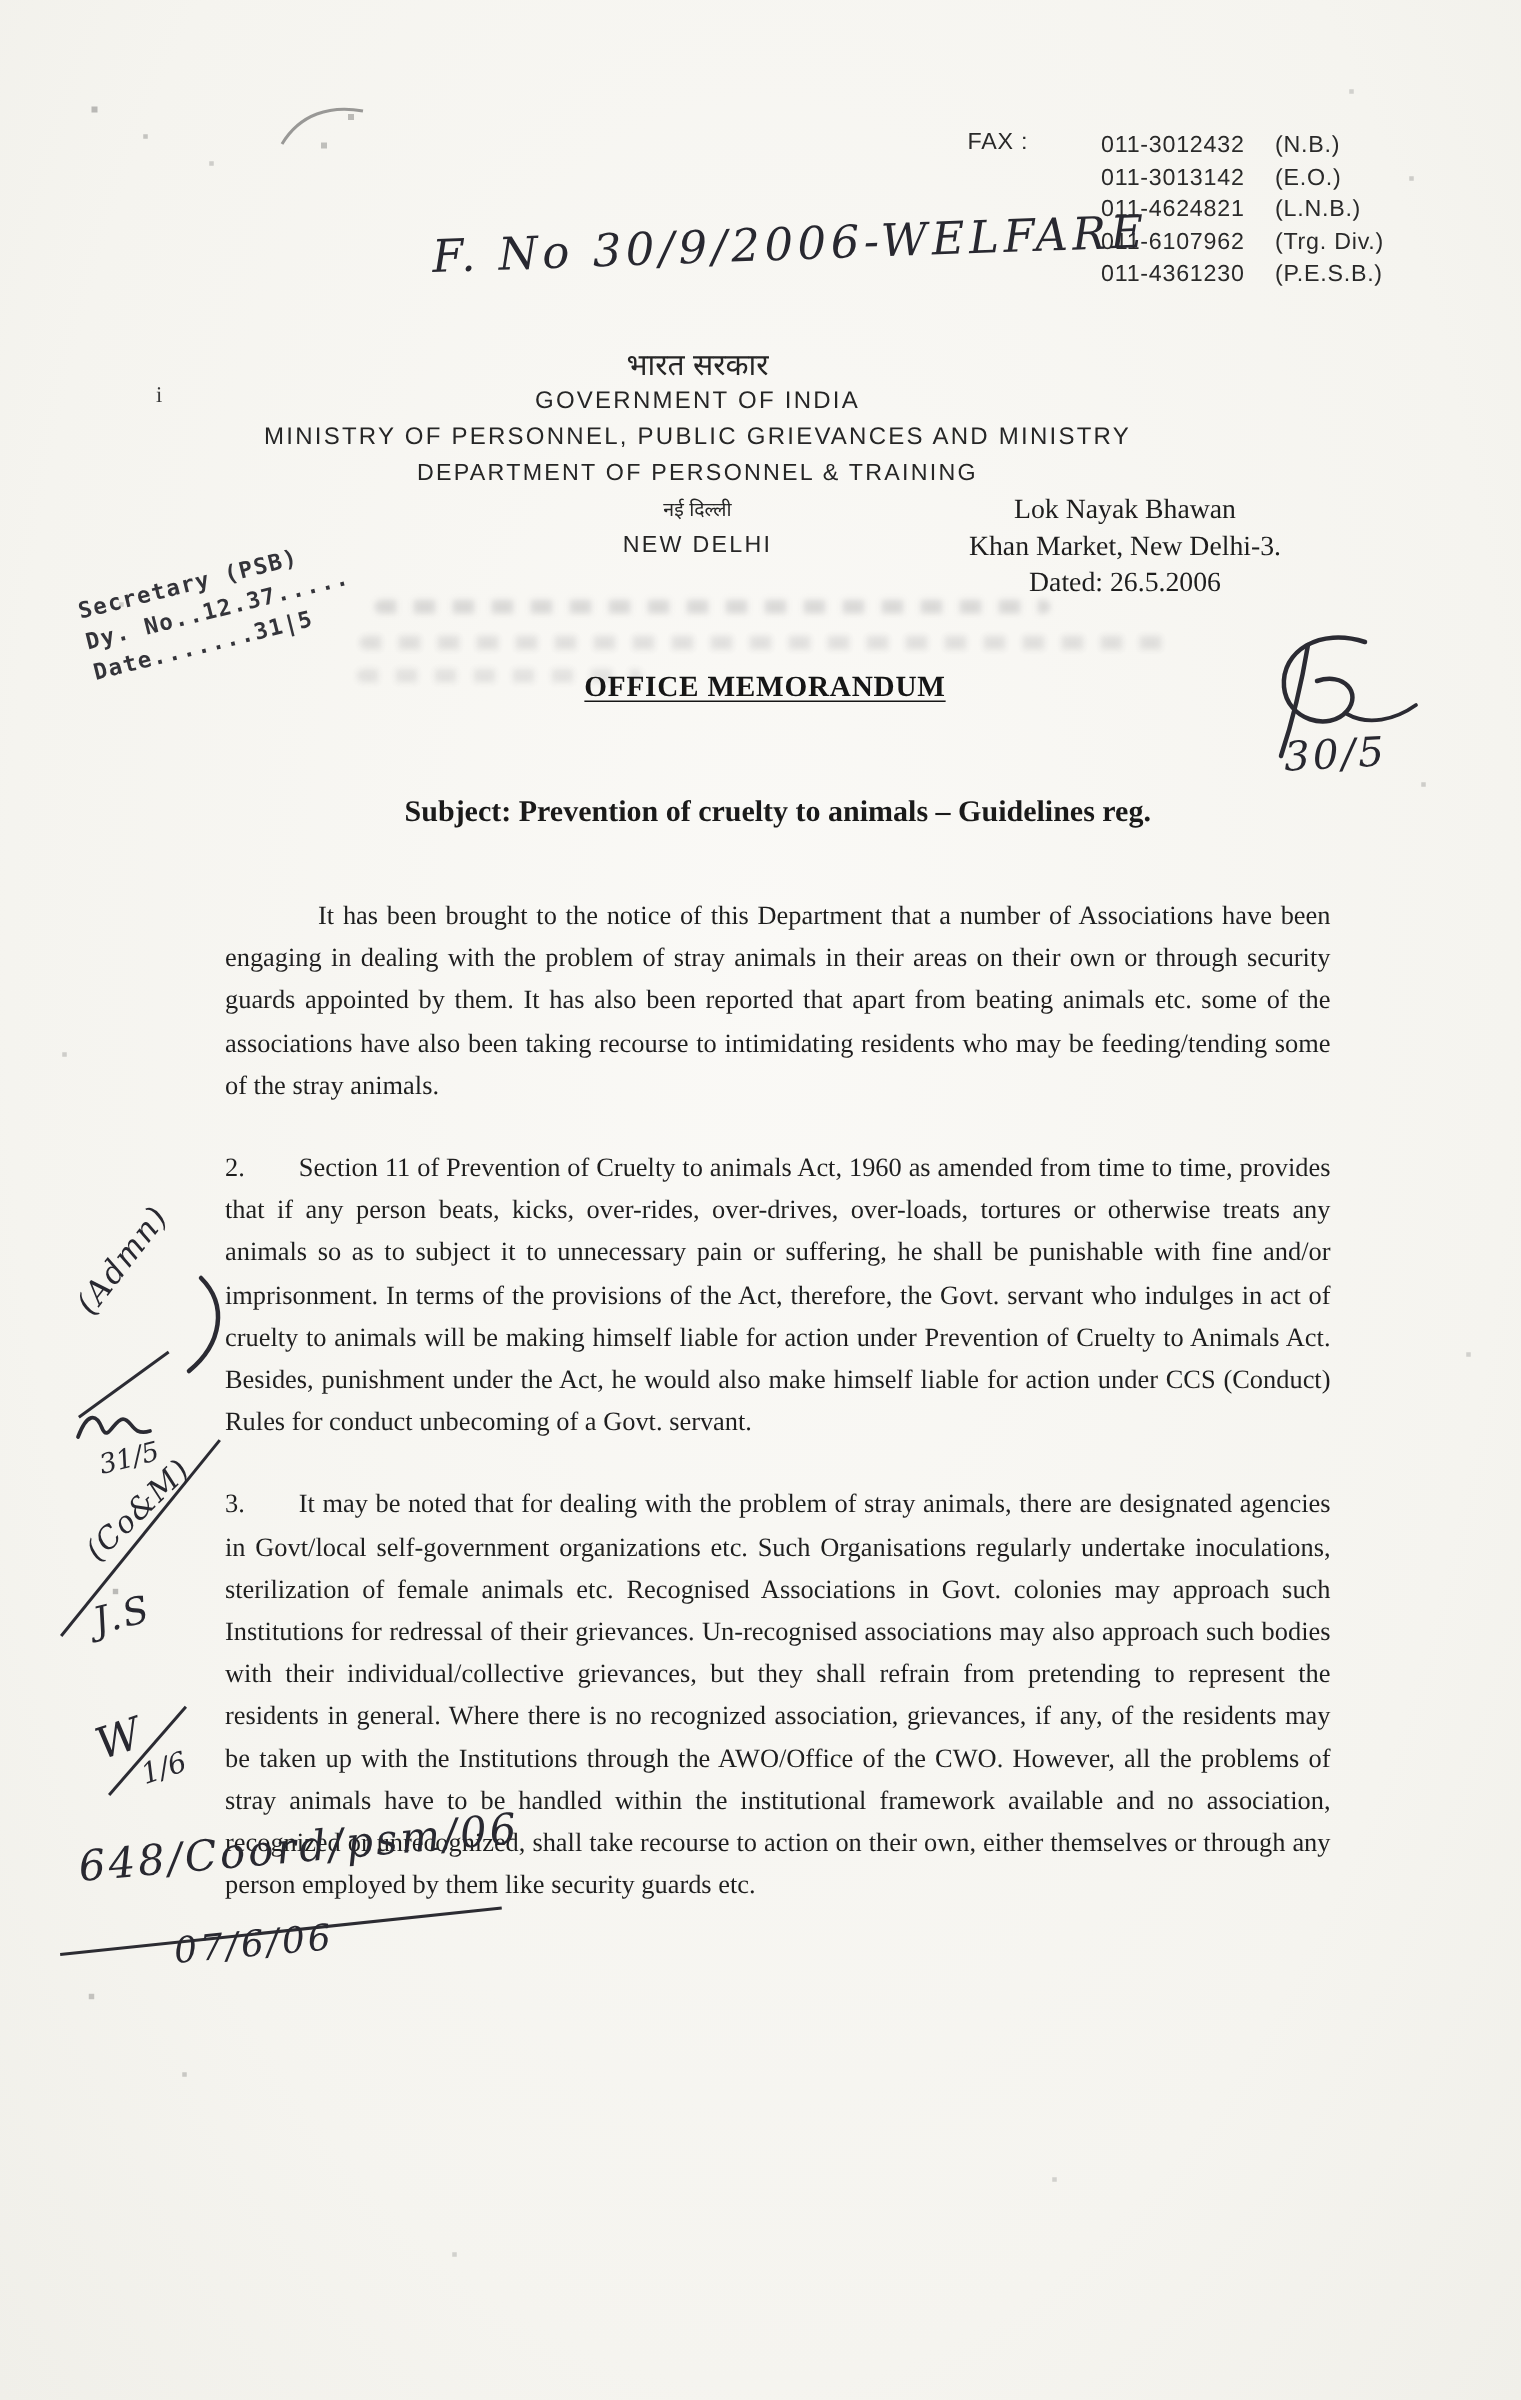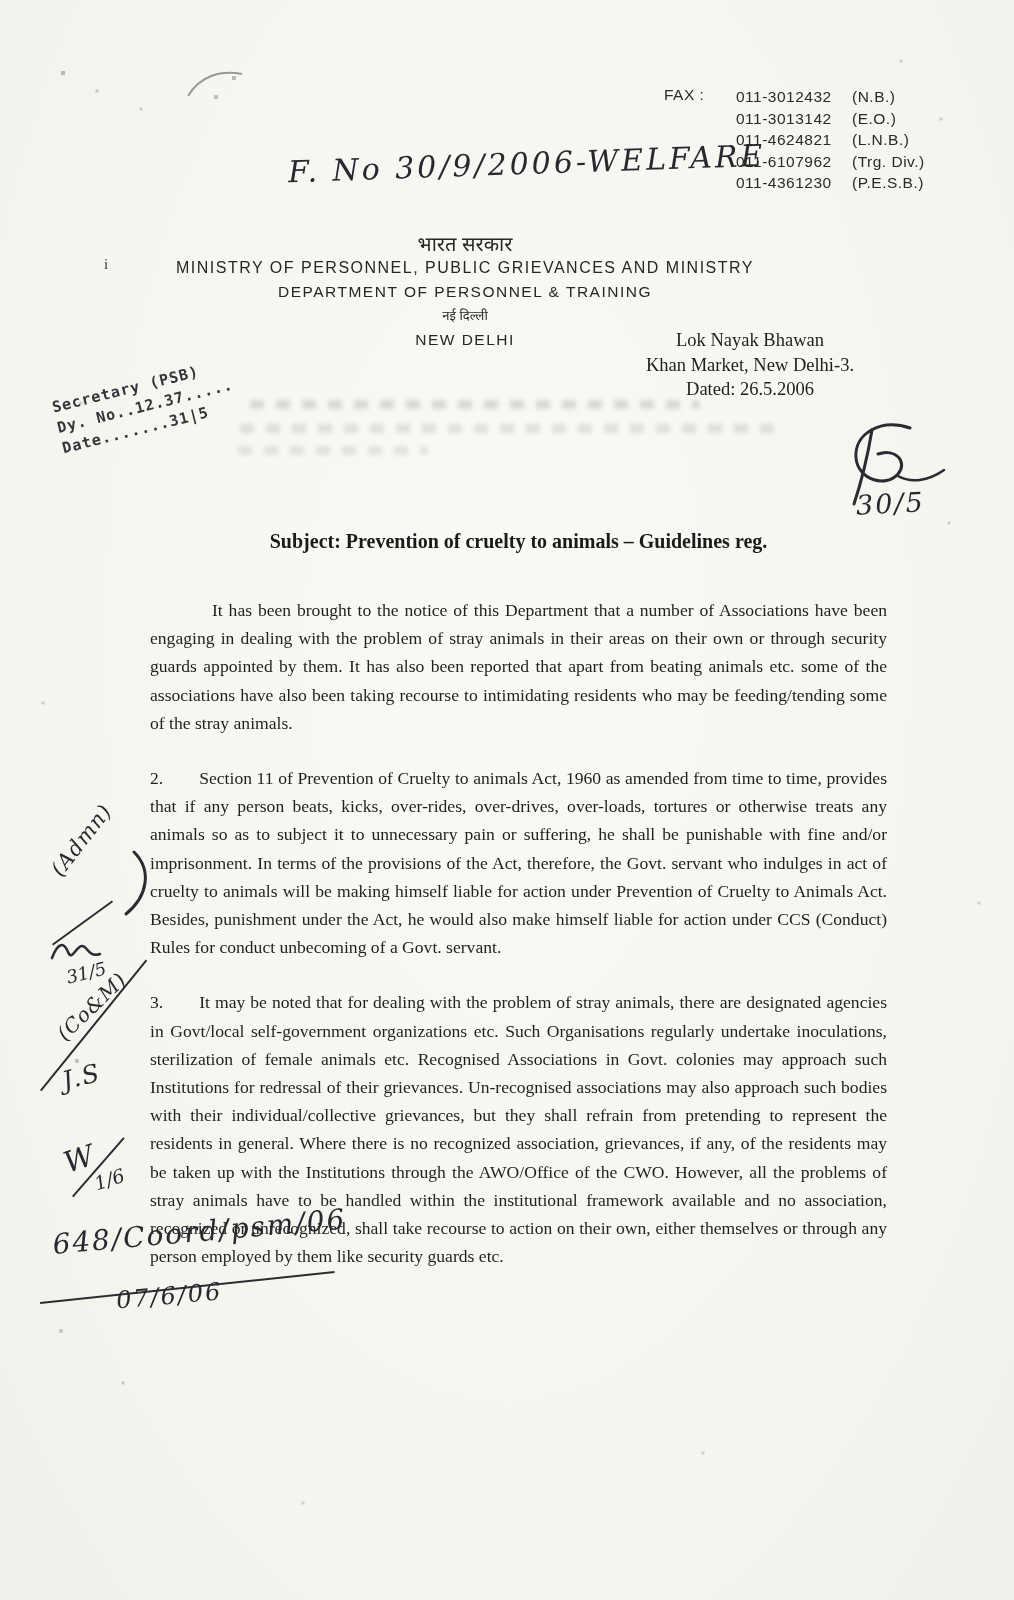--- a/index.html
+++ b/index.html
@@ -9,24 +9,24 @@
     background-image:radial-gradient(ellipse at 50% 40%, #faf9f6 0%, #f5f4ef 70%, #f0efe9 100%);
     overflow:hidden;
     font-family:"Liberation Serif", serif;
     color:#232323;
   }
   .abs{position:absolute;}
   .sans{font-family:"Liberation Sans", sans-serif;}
   .serif{font-family:"Liberation Serif", serif;}
   .hw{font-family:"DejaVu Serif", serif;font-style:italic;color:#282830;}
   
-  .fax{left:664px;top:86px;display:flex;font-size:15.5px;letter-spacing:.5px;color:#2a2a2a;}
+  .fax{left:645px;top:86px;display:flex;font-size:15.5px;letter-spacing:.5px;color:#2a2a2a;}
   .fax .fax-label{width:72px;font-weight:400;}
   .fax .fax-rows{display:flex;flex-direction:column;line-height:21.5px;}
-  .fax .fax-num{display:inline-block;width:116px;}
+  .fax .fax-num{display:inline-block;width:116px;margin-left:17px;}
   
   .letterhead{left:60px;top:184px;width:810px;text-align:center;color:#262626;margin-top:48px;}
   .lh-hi{font-size:20px;line-height:24px;font-family:"Liberation Sans",sans-serif;}
   .lh-en{font-size:16px;line-height:24px;letter-spacing:1.5px;font-family:"Liberation Sans",sans-serif;}
   .lh-en.small{font-size:15.5px;}
   
   .fileno{left:288px;top:146px;font-size:30px;letter-spacing:3px;transform:rotate(-2deg);white-space:nowrap;}
   
   .addr{left:620px;top:328px;width:260px;text-align:center;font-size:18.5px;line-height:24.5px;color:#1e1e1e;}
   
@@ -93,20 +93,21 @@
       <div><span class="fax-num">011-4624821</span><span>(L.N.B.)</span></div>
       <div><span class="fax-num">011-6107962</span><span>(Trg. Div.)</span></div>
       <div><span class="fax-num">011-4361230</span><span>(P.E.S.B.)</span></div>
     </div>
   </div>
 
   <div class="abs fileno hw">F. No 30/9/2006-WELFARE</div>
 
   <div class="abs letterhead">
     <div class="lh-hi">भारत सरकार</div>
+    <div class="lh-en">GOVERNMENT OF INDIA</div>
     <div class="lh-en">MINISTRY OF PERSONNEL, PUBLIC GRIEVANCES AND MINISTRY</div>
     <div class="lh-en small">DEPARTMENT OF PERSONNEL &amp; TRAINING</div>
     <div class="lh-hi" style="font-size:13px;">नई दिल्ली</div>
     <div class="lh-en small">NEW DELHI</div>
   </div>
 
   <div class="abs imark serif">i</div>
 
   <div class="abs addr serif">
     <div>Lok Nayak Bhawan</div>
@@ -117,20 +118,23 @@
   <div class="abs stamp">
     <div>Secretary (PSB)</div>
     <div>Dy. No..12.37.....</div>
     <div>Date.......31|5</div>
   </div>
 
   <div class="abs ghost" style="left:250px;top:400px;width:450px;"></div>
   <div class="abs ghost" style="left:240px;top:424px;width:540px;opacity:.8;"></div>
   <div class="abs ghost" style="left:238px;top:446px;width:190px;opacity:.7;"></div>
 
+  <div class="abs memo-title serif">
+    <span>OFFICE MEMORANDUM</span>
+  </div>
 
   <svg class="abs" style="left:832px;top:418px;" width="120" height="90" viewBox="0 0 120 90">
     <path d="M78,10 C48,0 22,16 24,40 C26,62 54,70 66,56 C76,44 64,30 46,36" stroke="#2b2b33" stroke-width="3" fill="none" stroke-linecap="round"></path>
     <path d="M40,12 C36,36 30,62 22,86" stroke="#2b2b33" stroke-width="3" fill="none" stroke-linecap="round"></path>
     <path d="M66,58 C80,66 98,62 112,52" stroke="#2b2b33" stroke-width="2.5" fill="none" stroke-linecap="round"></path>
   </svg>
   <div class="abs approve-date hw">30/5</div>
 
   <div class="abs subject serif">Subject: Prevention of cruelty to animals – Guidelines reg.</div>
 

